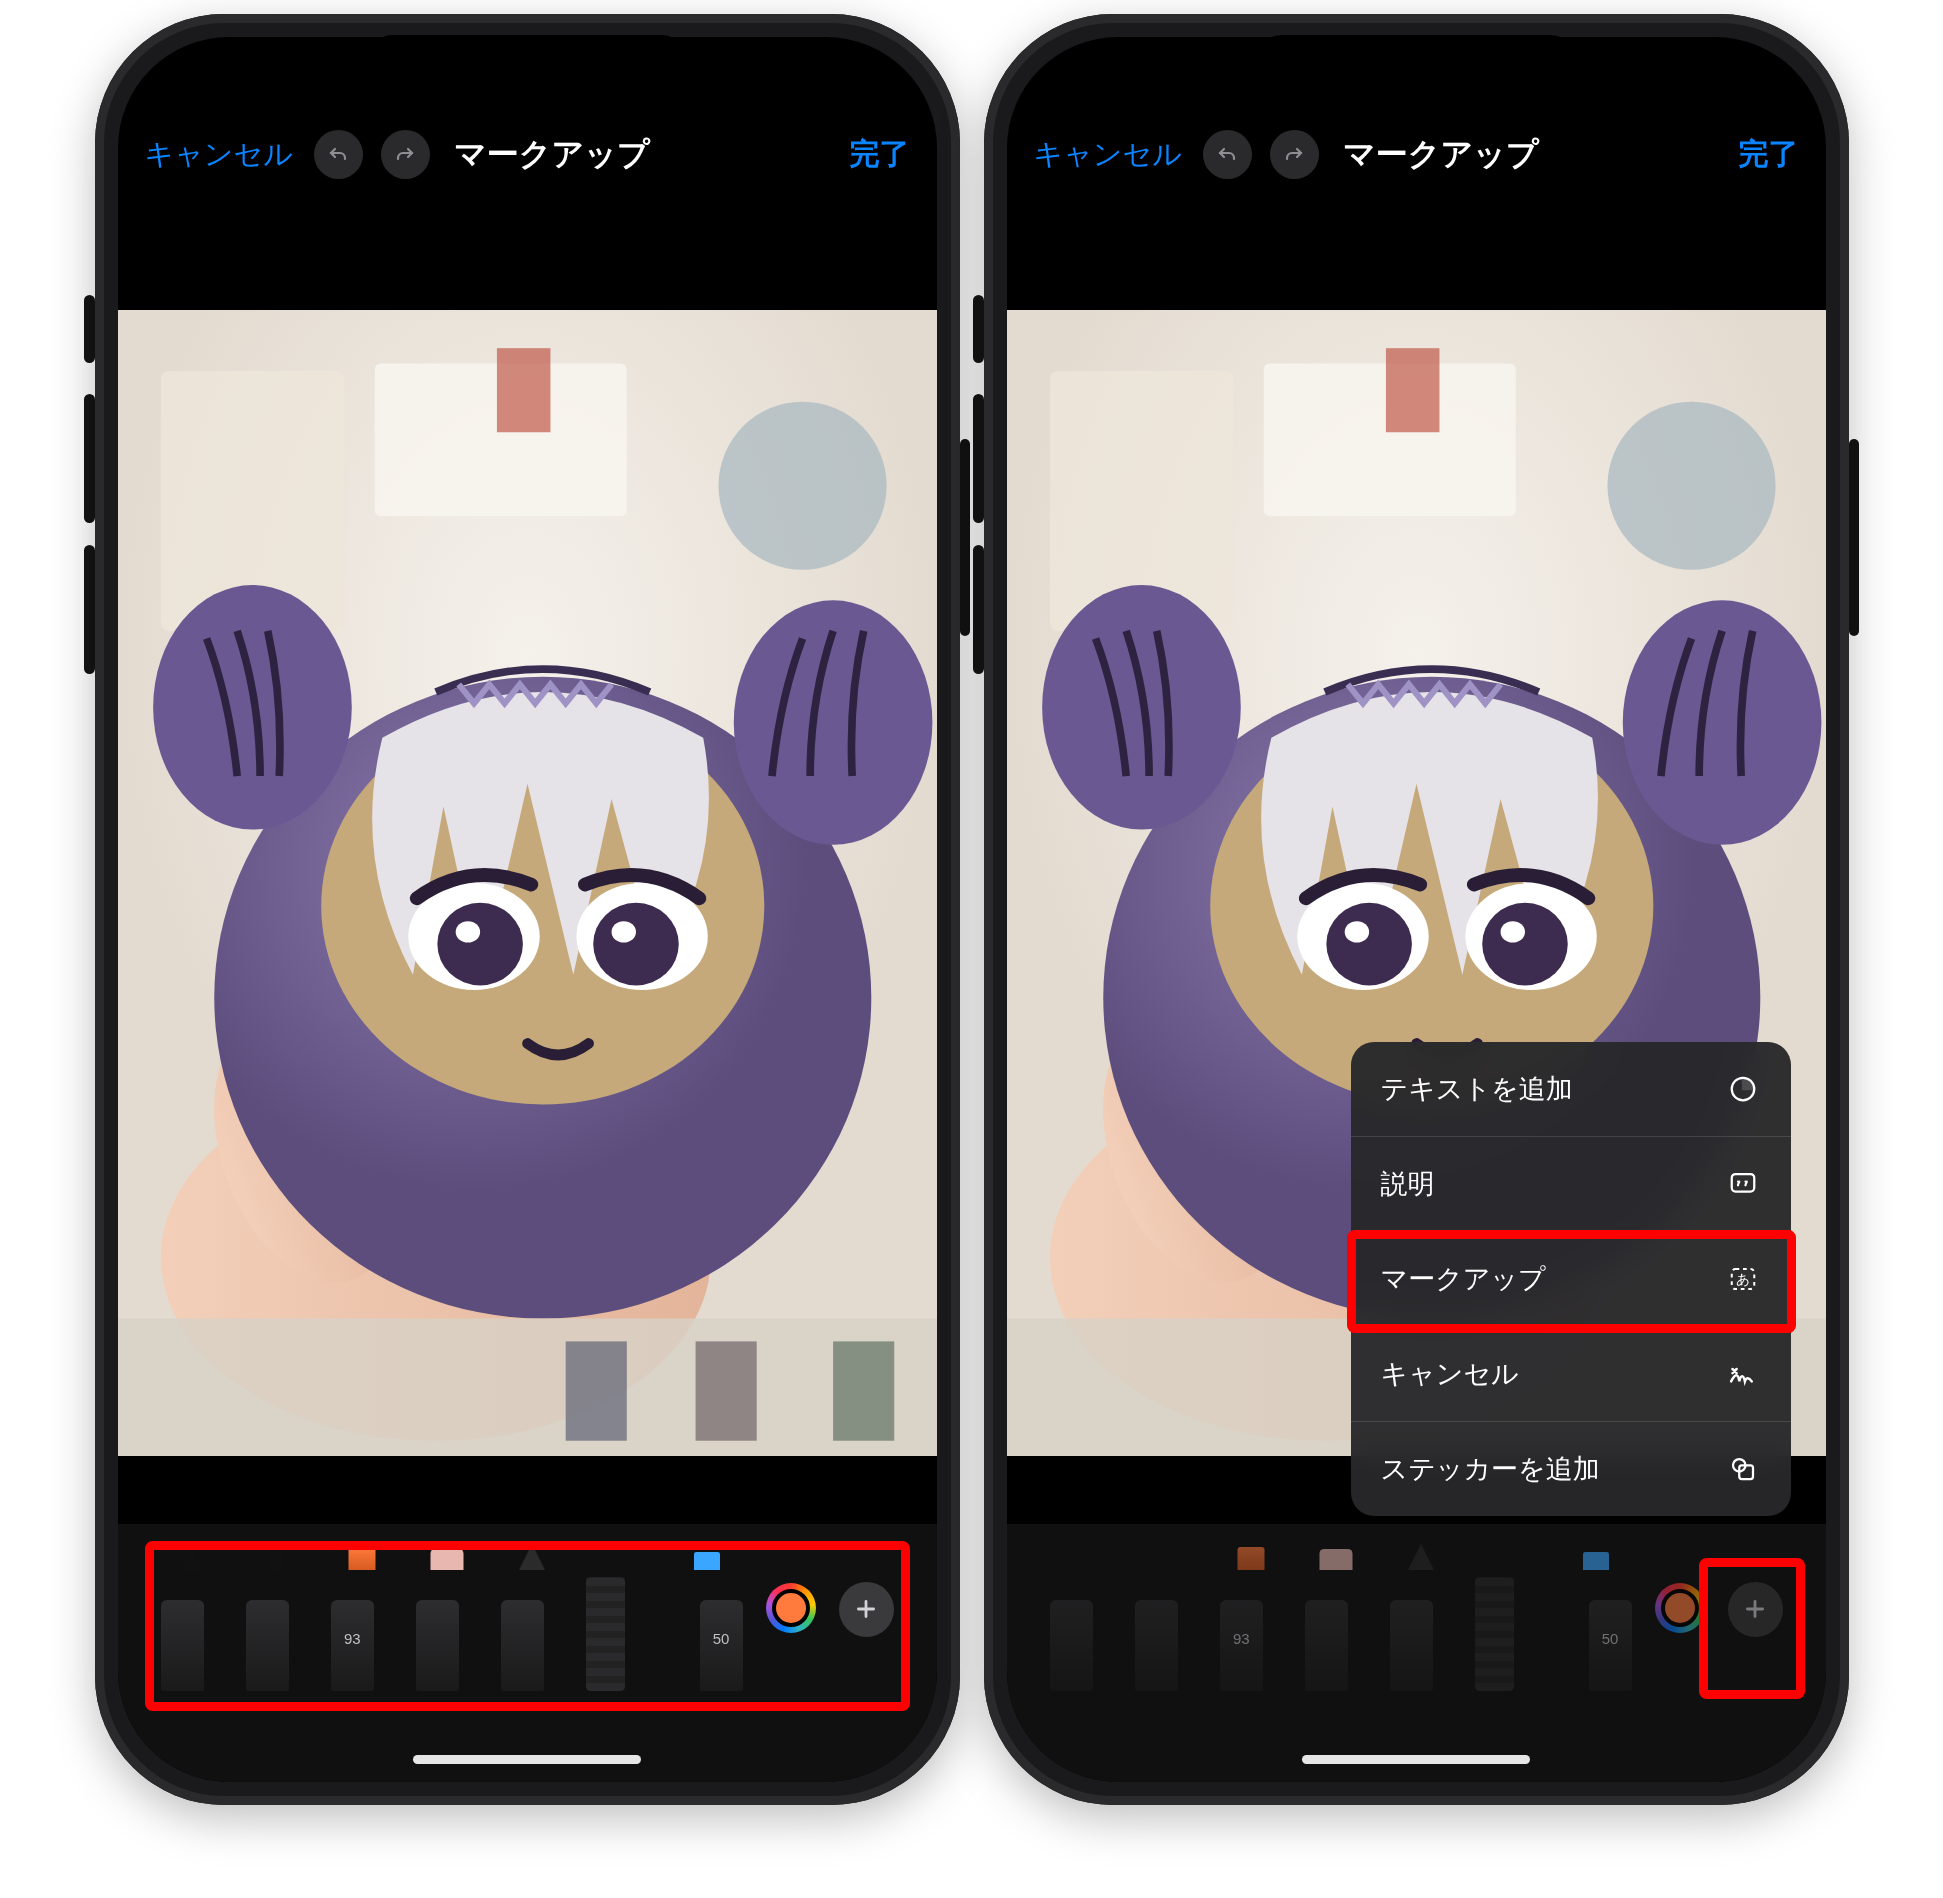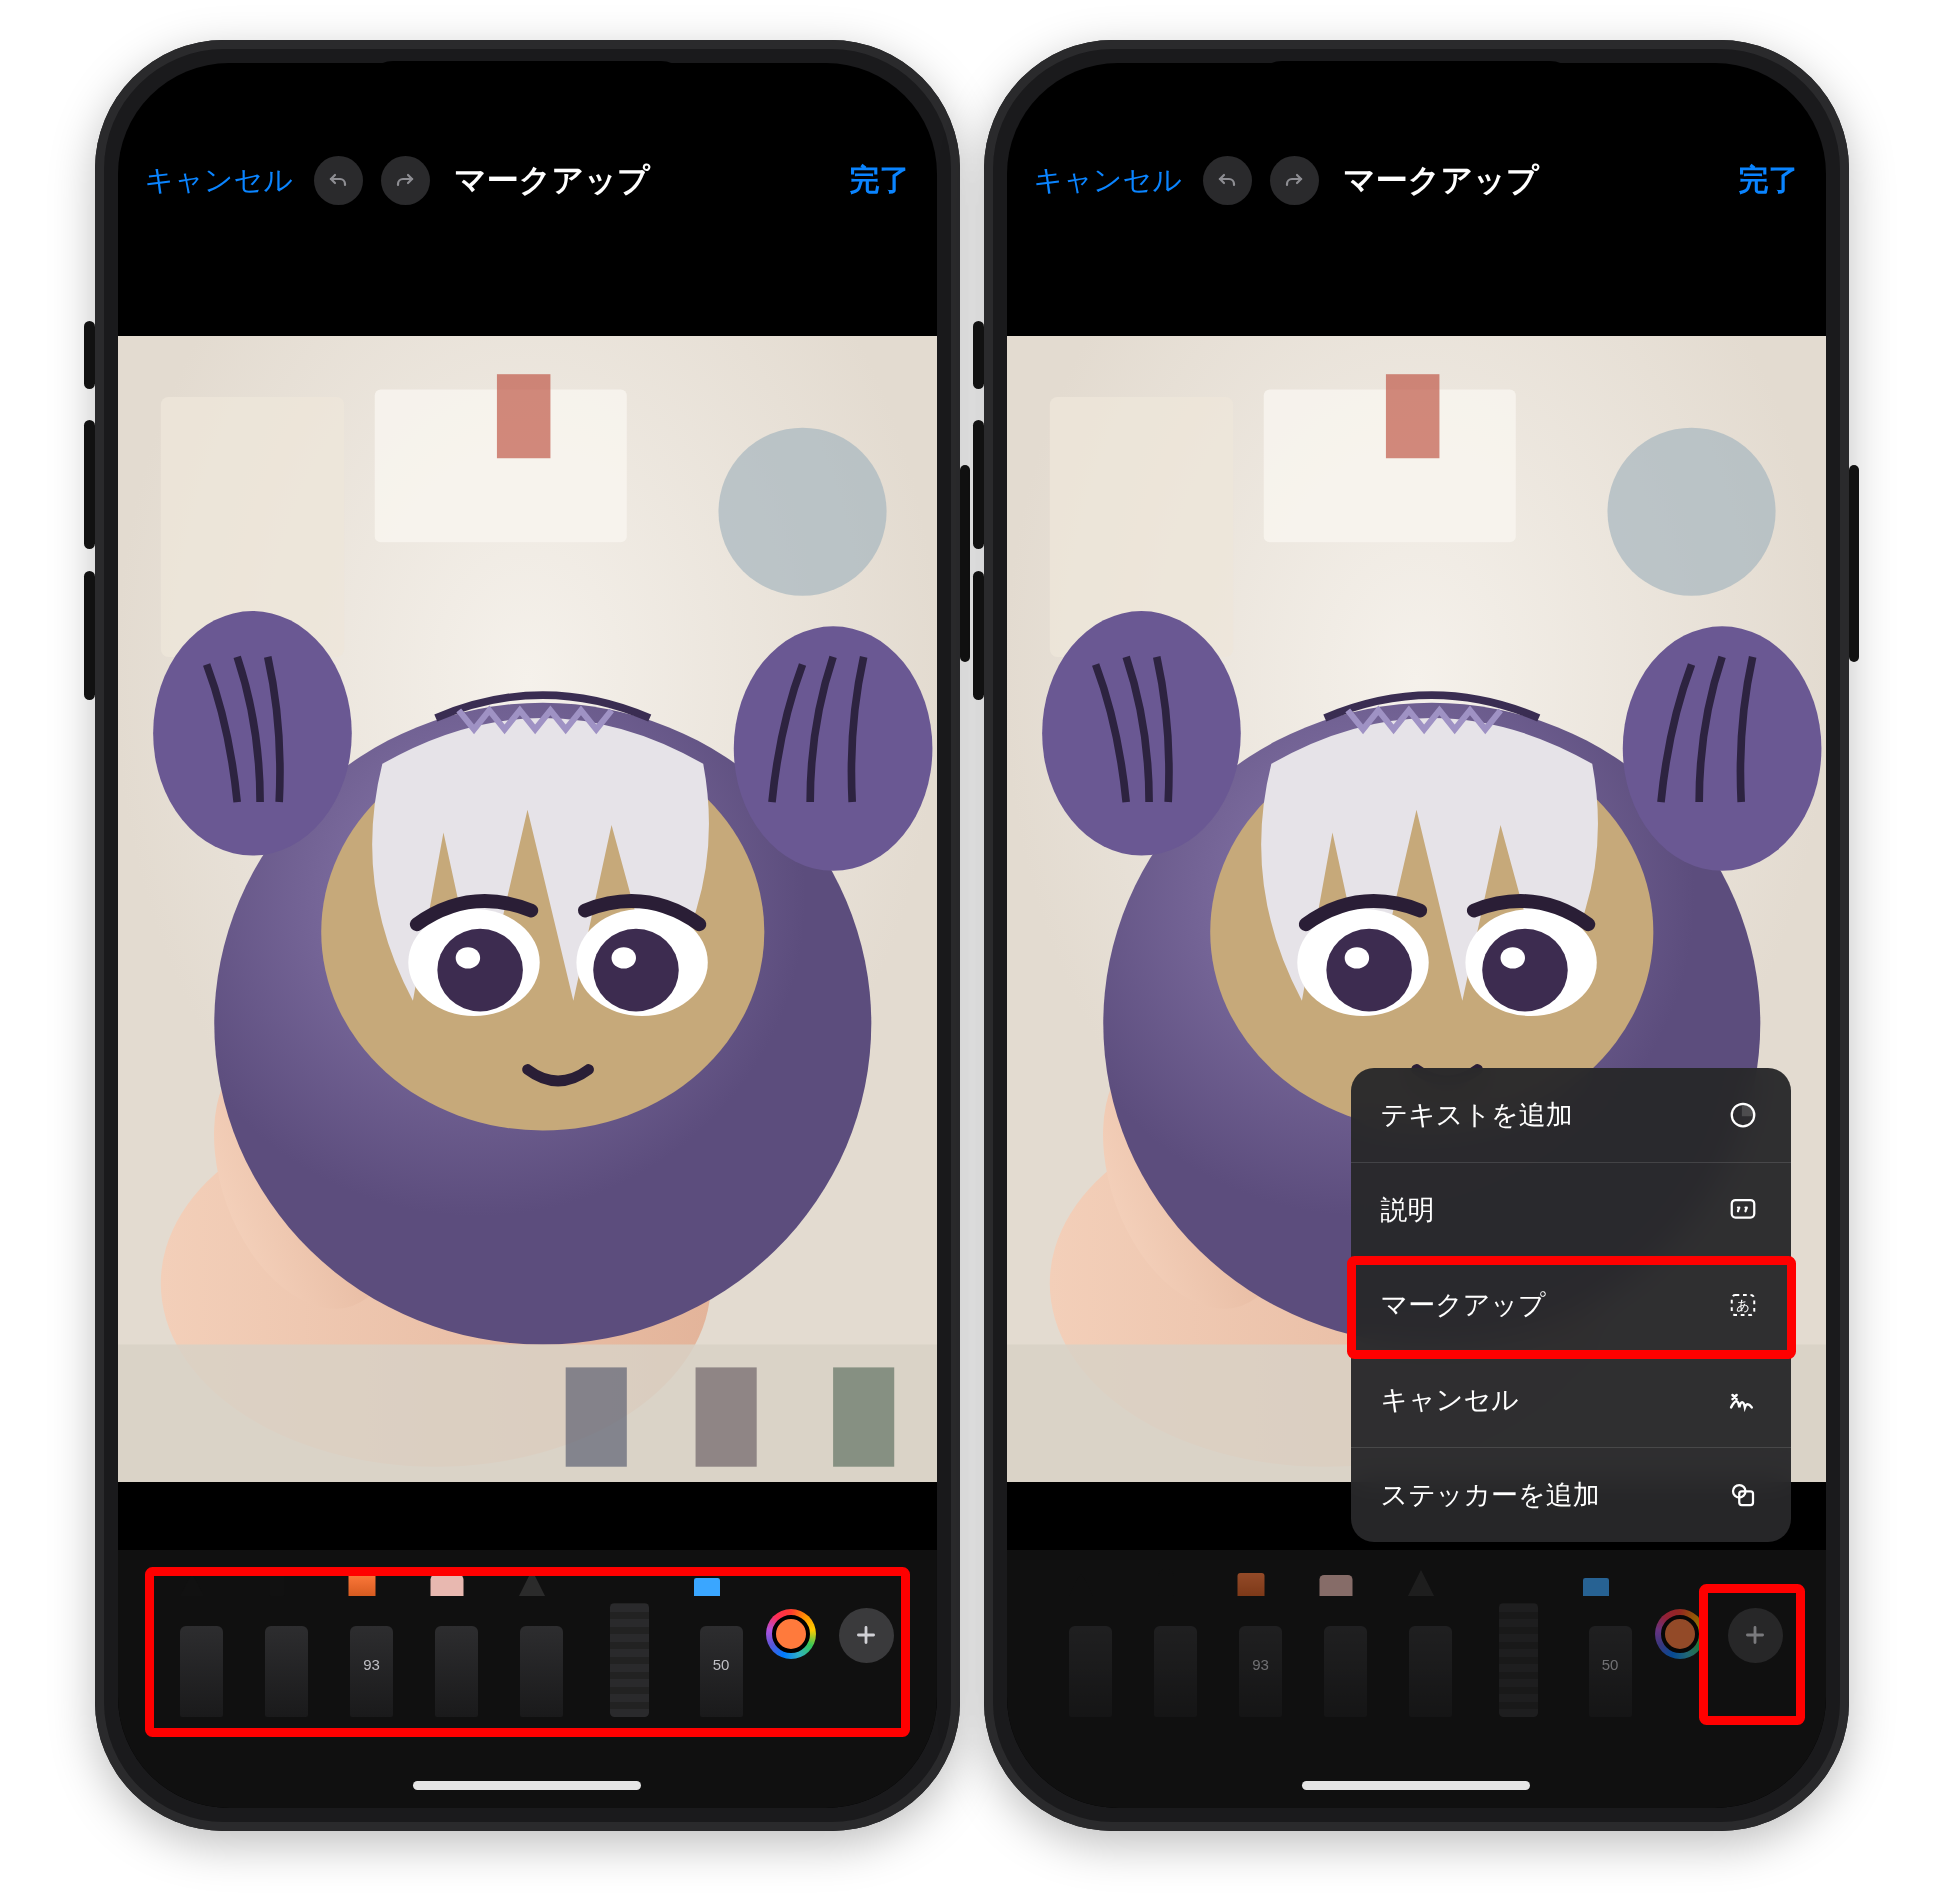--- a/index.html
+++ b/index.html
@@ -5,21 +5,21 @@
   :root{
     --ios-blue:#0a84ff;
     --bg:#ffffff;
     --phone-black:#0b0b0c;
     --toolbar-bg:#101010;
     --menu-bg:rgba(40,40,42,0.96);
     --menu-sep:rgba(255,255,255,0.12);
     --hl:#ff0000;
   }
   html,body{margin:0;padding:0;background:var(--bg);width:1943px;height:1898px;font-family:-apple-system,"Hiragino Sans","Hiragino Kaku Gothic ProN",sans-serif;}
-  .stage{width:1943px;height:1898px;position:relative;padding:40px 46px;box-sizing:border-box;display:flex;gap:24px;justify-content:center;align-items:flex-start;}
+  .stage{width:1943px;height:1898px;position:relative;padding:14px 46px;box-sizing:border-box;display:flex;gap:24px;justify-content:center;align-items:flex-start;}
   .phone{position:relative;width:865px;height:1791px;border-radius:129px;background:#1a1a1c;box-shadow:inset 0 0 0 9px #2a2a2c, 0 13.7px 46px rgba(0,0,0,.25);}
   .phone .screen{position:absolute;inset:23px;border-radius:111px;background:#000;overflow:hidden;}
   .phone .notch{position:absolute;top:21px;left:50%;transform:translateX(-50%);width:326px;height:58px;background:#000;border-radius:43px;z-index:30;}
   .phone .side-btn{position:absolute;background:#111;border-radius:6px;}
   .phone .side-btn.vol1{left:-10.6px;top:380px;width:10.6px;height:129px;}
   .phone .side-btn.vol2{left:-10.6px;top:531px;width:10.6px;height:129px;}
   .phone .side-btn.silence{left:-10.6px;top:281px;width:10.6px;height:68px;}
   .phone .side-btn.power{right:-10.6px;top:425px;width:10.6px;height:197px;}
 
   
@@ -30,21 +30,21 @@
   .nav .spacer{flex:1;}
   .nav .done{color:var(--ios-blue);font-size:30px;font-weight:600;}
 
   
   .photo{position:absolute;left:0;right:0;top:273px;bottom:326px;background:#f1ece6;overflow:hidden;}
   .photo svg{width:100%;height:100%;display:block;}
 
   
   .toolbar{position:absolute;left:0;right:0;bottom:0;height:258px;background:var(--toolbar-bg);}
   .tools{position:absolute;left:43px;right:43px;bottom:91px;height:137px;display:flex;align-items:flex-end;gap:23px;}
-  .tool{flex:1;height:121px;display:flex;align-items:flex-end;justify-content:flex-end;position:relative;}
+  .tool{flex:1;height:121px;display:flex;align-items:flex-end;justify-content:flex-start;position:relative;}
   .tool .body{width:43px;border-radius:6px 6px 2.3px 2.3px;background:linear-gradient(180deg,#2d2d2f,#1a1a1b);position:relative;}
   .tool .tip{position:absolute;bottom:100%;left:50%;transform:translateX(-50%);}
   .tool-pen .body{height:91px;}
   .tool-pen .tip{border-left:12px solid transparent;border-right:12px solid transparent;border-bottom:23px solid #111;}
   .tool-brush .body{height:91px;}
   .tool-brush .tip{width:15px;height:27px;background:#111;border-radius:7.6px 7.6px 1.5px 1.5px;}
   .tool-marker .body{height:91px;}
   .tool-marker .tip{width:27px;height:23px;background:linear-gradient(180deg,#ff7a3c,#d75b20);border-radius:3px 3px 0 0;}
   .tool-eraser .body{height:91px;}
   .tool-eraser .tip{width:33px;height:21px;background:#e8b8b0;border-radius:4.6px 4.6px 0 0;}

